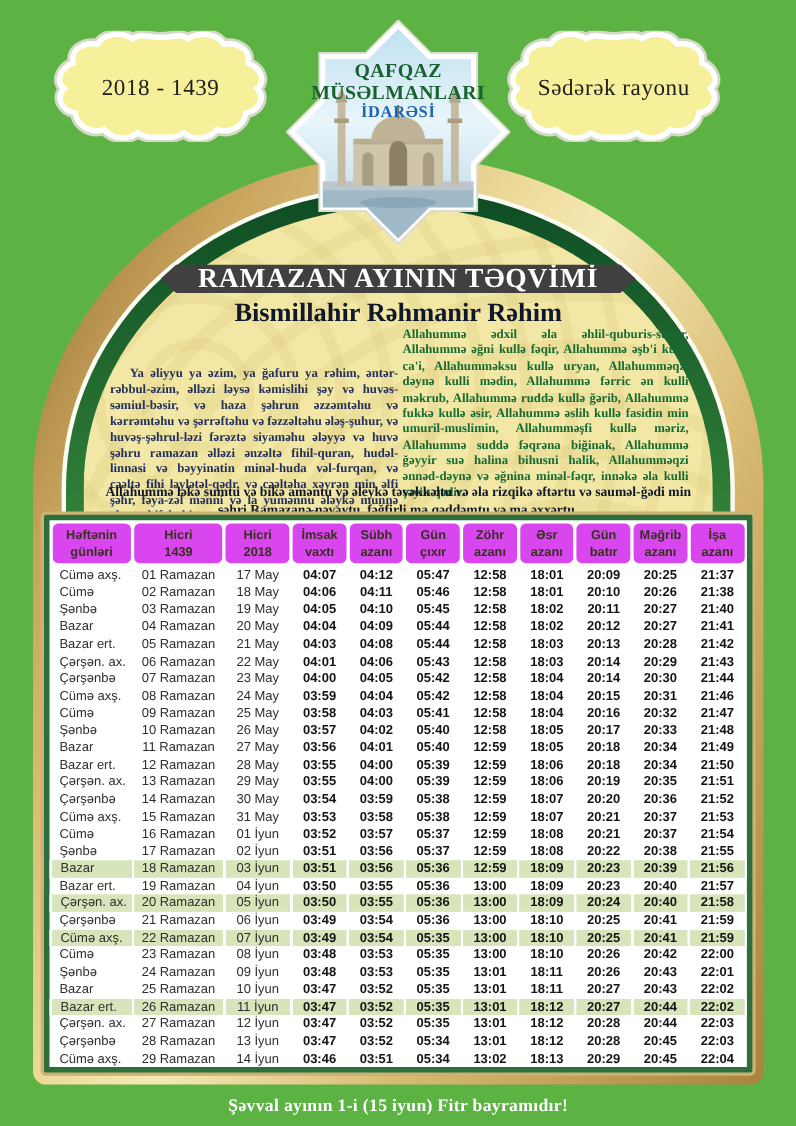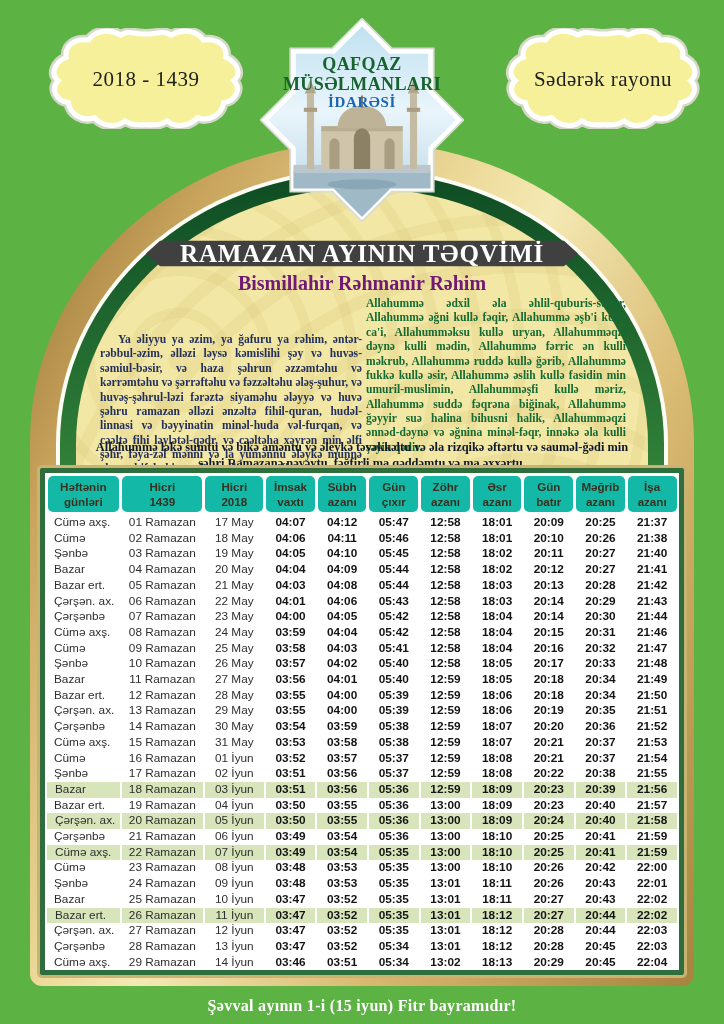--- a/index.html
+++ b/index.html
@@ -19,54 +19,54 @@
     background:
       repeating-radial-gradient(circle at 18% 22%, rgba(186,156,74,0.10) 0 10px, rgba(186,156,74,0) 11px 42px),
       repeating-radial-gradient(circle at 78% 60%, rgba(186,156,74,0.10) 0 12px, rgba(186,156,74,0) 13px 48px),
       #f2e7a4;
     border-radius:288px 288px 8px 8px / 258px 258px 8px 8px;}
 
   .content{position:absolute;inset:0;z-index:5;}
 
   
   .badge{position:absolute;top:28px;width:232px;height:102px;}
-  .badge.left{left:30px;} .badge.right{left:487px;}
+  .badge.left{left:30px;} .badge.right{left:442px;}
   .badge svg{position:absolute;inset:0;}
   .badge .badge-text{position:absolute;inset:0;display:flex;align-items:center;justify-content:center;
     font-weight:normal;font-size:21px;color:#20201e;letter-spacing:.5px;}
 
   
   .emblem{position:absolute;left:260px;top:18px;width:204px;height:212px;z-index:6;}
   .emblem svg{position:absolute;inset:0;}
   .emblem .emblem-text{position:absolute;left:0;right:0;top:36px;text-align:center;font-weight:bold;line-height:1.12;}
   .emblem .l1,.emblem .l2{color:#17622f;font-size:18px;letter-spacing:.4px;}
   .emblem .l3{color:#1d64b0;font-size:15px;letter-spacing:.6px;}
 
   
   .banner{position:absolute;top:239px;left:50%;transform:translateX(-50%);height:29px;padding:0 34px;
     background:#404040;color:#fff;display:flex;align-items:center;justify-content:center;
     font-weight:bold;font-size:25px;letter-spacing:.8px;white-space:nowrap;
     clip-path:polygon(0 50%,14px 6%,calc(100% - 14px) 6%,100% 50%,calc(100% - 14px) 94%,14px 94%);}
   .bismillah{position:absolute;top:272px;left:0;right:0;text-align:center;
-    color:#701a75;font-weight:bold;font-size:20px;}
+    color:#0f172a;font-weight:bold;font-size:24px;}
 
   
   .dua{position:absolute;top:297px;width:262px;font-weight:bold;font-size:11.6px;line-height:1.24;
     text-align:justify;}
   .dua.left-col{left:100px;color:#23305c;text-indent:18px;margin-top:36px;}
   .dua.right-col{left:366px;width:260px;color:#156b33;}
   .dua-center{position:absolute;top:440px;left:88px;width:548px;text-align:center;
     color:#0f172a;font-weight:bold;font-size:12.4px;line-height:1.25;}
 
   
   .table-wrap{position:absolute;left:40px;top:468px;width:644px;background:#fff;
     border:5px solid #2e6d3c;box-shadow:0 0 0 3px #c9b272;box-sizing:border-box;border-radius:2px;}
   table{width:100%;border-collapse:collapse;table-layout:fixed;font-family:"Liberation Sans",sans-serif;}
   thead td{padding:3px 1.5px;}
-  .hcell{background:#14b8a6;border-radius:5px;text-align:center;font-size:11.6px;line-height:1.3;
+  .hcell{background:#d946ef;border-radius:5px;text-align:center;font-size:11.6px;line-height:1.3;
     color:#37301f;font-weight:600;padding:2px 0;height:32px;display:flex;flex-direction:column;justify-content:center;}
   tbody td{height:15.7px;line-height:15.7px;font-size:11.8px;text-align:center;color:#2e2e2e;
     white-space:nowrap;overflow:hidden;padding:0;}
   tbody td.day{text-align:left;padding-left:8px;}
   tbody td.time{font-weight:bold;color:#141414;}
   tbody tr.hl td{background:#d8e5ba;border-left:2px solid #fff;border-right:2px solid #fff;}
 
   
   .footer{position:absolute;left:0;right:0;top:988px;height:36px;display:flex;align-items:center;
     justify-content:center;color:#fff;font-weight:bold;font-size:16px;letter-spacing:.3px;}

